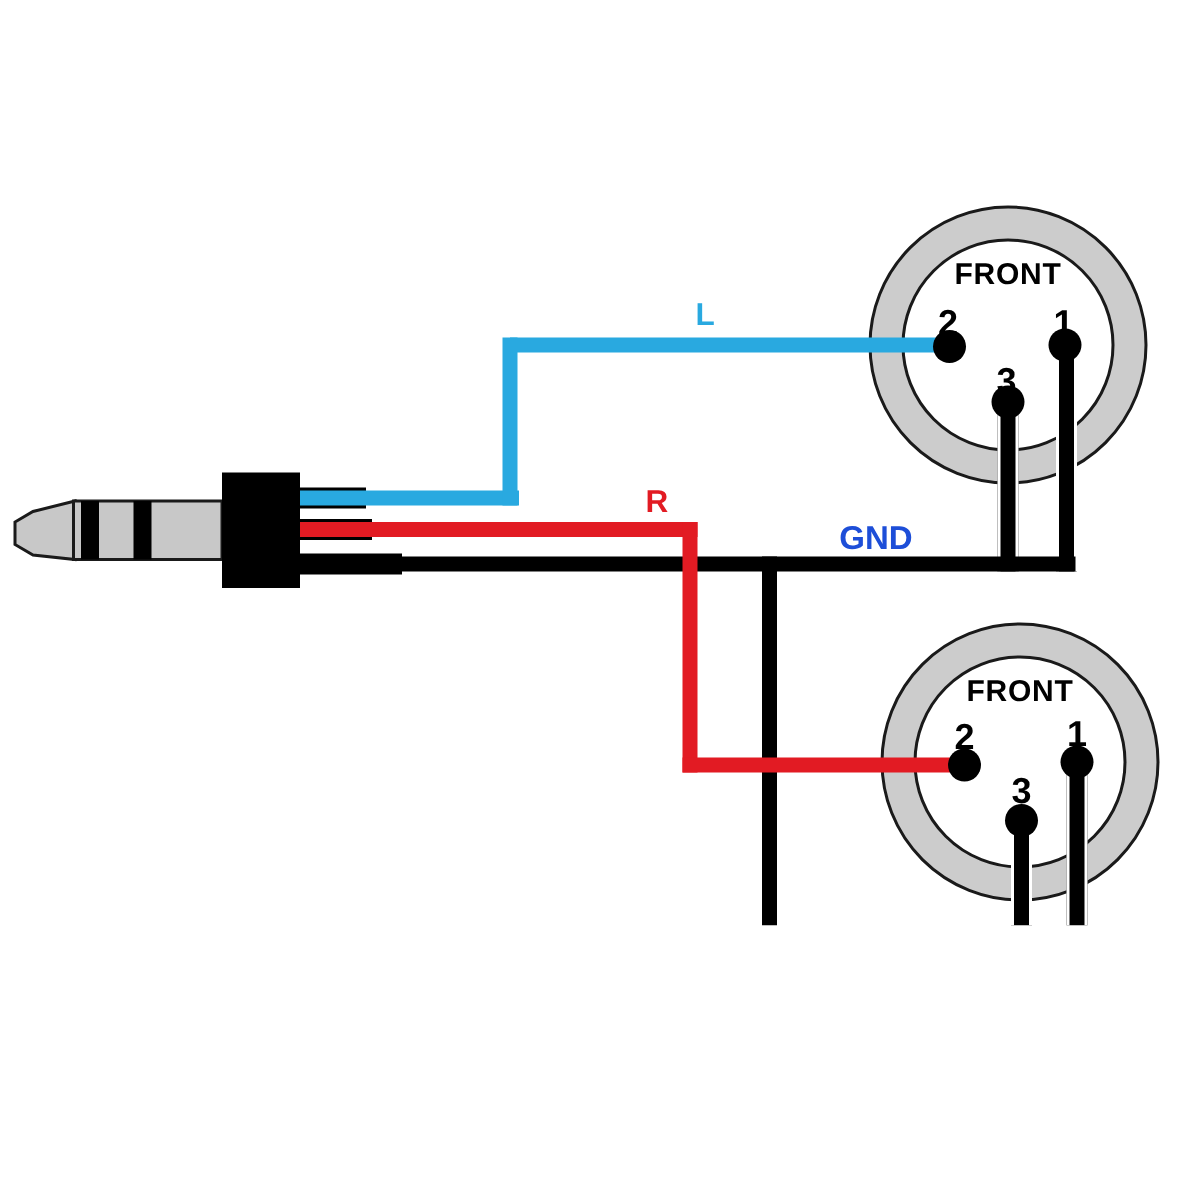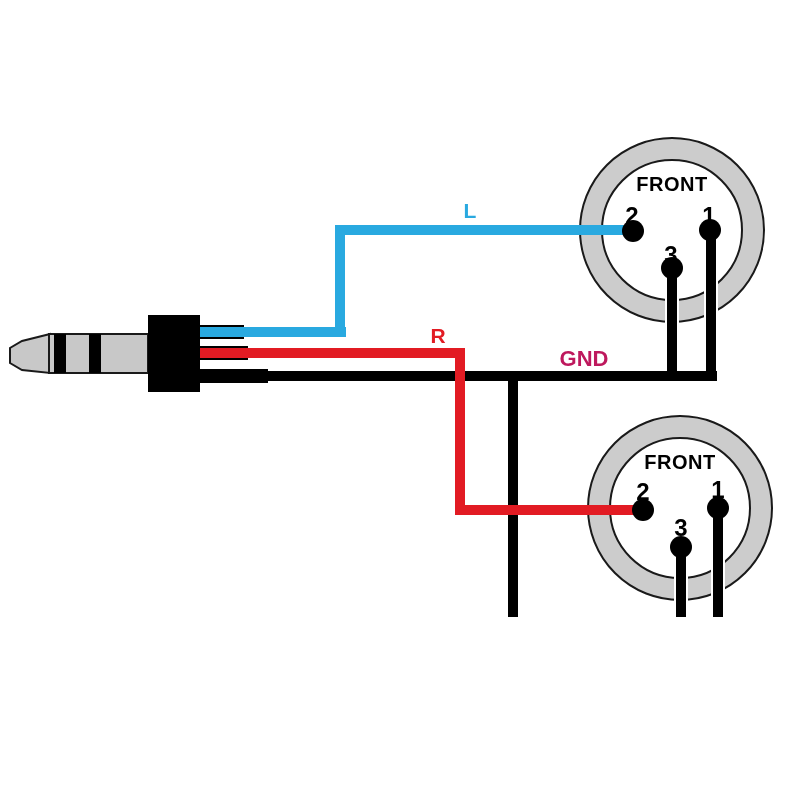--- a/index.html
+++ b/index.html
@@ -33,21 +33,21 @@
   .pin-num{
     position:absolute;transform:translate(-50%,-50%);
     font-size:24px;font-weight:bold;color:#000;line-height:1;white-space:nowrap;
   }
   .wire-label{
     position:absolute;transform:translate(-50%,-50%);
     font-weight:bold;line-height:1;white-space:nowrap;
   }
   .label-l{font-size:21px;color:#29A9E0;}
   .label-r{font-size:21px;color:#E21B23;}
-  .label-gnd{font-size:22px;color:#be185d;}
+  .label-gnd{font-size:22px;color:#1d4ed8;}
 </style>
 </head>
 <body>
 
 <div class="canvas">
 
   <svg class="abs" style="left:0;top:305px" width="210" height="95" viewBox="0 0 210 95">
     <polygon points="50,29 22,36 10,43 10,58 22,65 50,68" fill="#C8C8C8" stroke="#1A1A1A" stroke-width="2"></polygon>
     <rect x="49" y="29" width="99" height="39" fill="#C8C8C8" stroke="#1A1A1A" stroke-width="2"></rect>
     <rect x="54" y="29" width="12" height="39" fill="#000"></rect>

